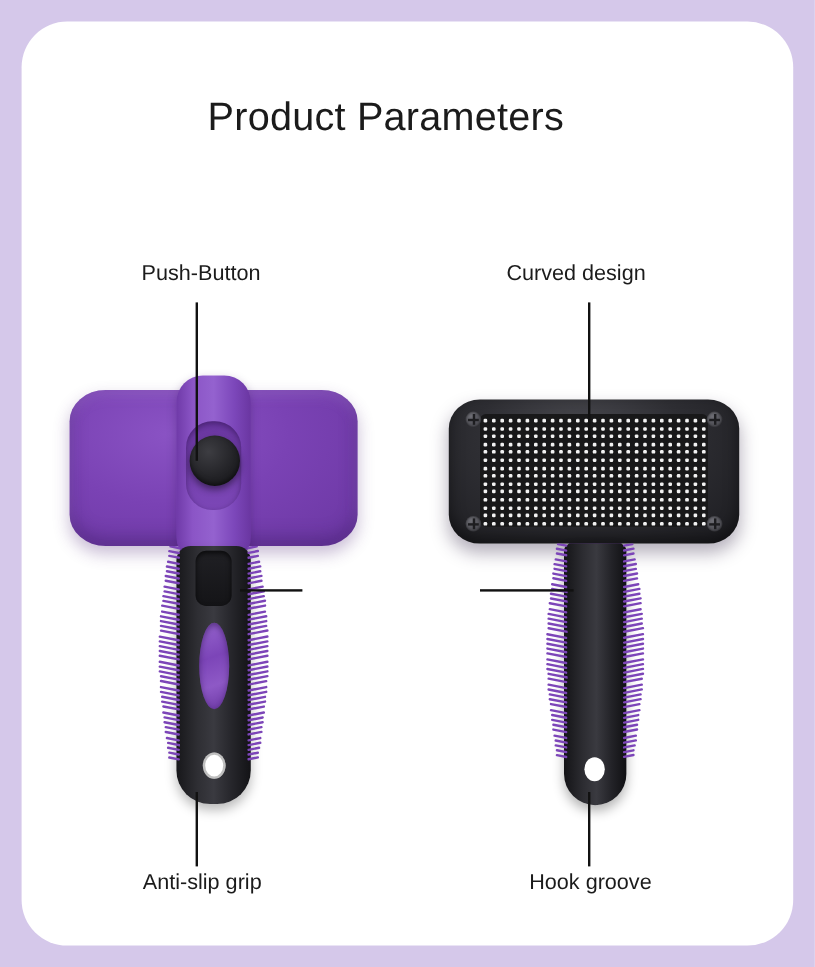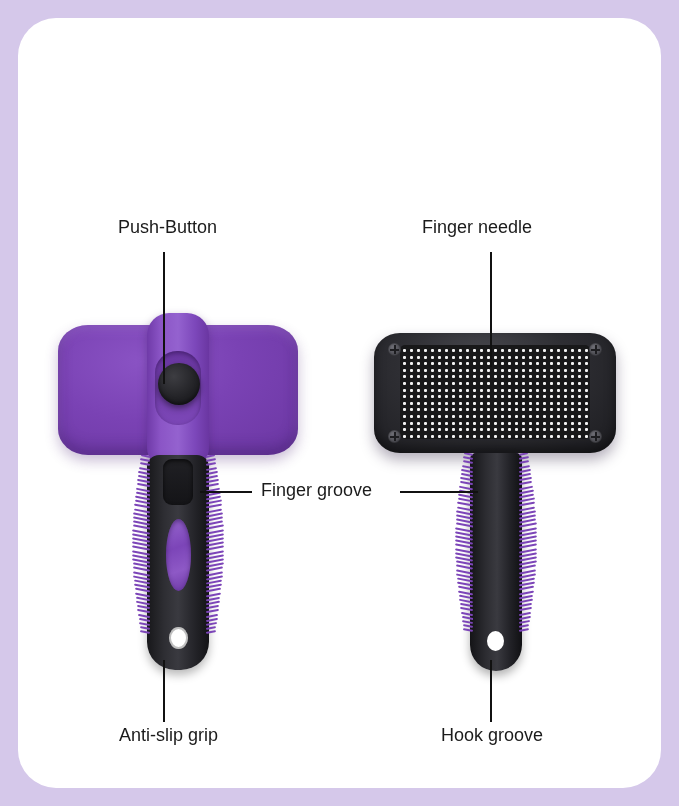--- a/index.html
+++ b/index.html
@@ -161,20 +161,21 @@
     background:#ffffff;border-radius:50%;
   }
 </style>
 </head>
 <body>
 
 <div class="stage">
 
   <div class="card"></div>
 
+  <div class="title">Product Parameters</div>
 
   <div class="brush-l">
 
     <div class="l-head"></div>
     <div class="l-ridge"></div>
     <div class="l-ridge-inner"></div>
     <div class="l-button"></div>
 
     <div class="l-handle">
       <div class="l-grip-body"></div>
@@ -754,22 +755,21 @@
           <span style="top: 159.6px; width: 12.1px; left: 0px; transform: rotate(-11deg);"></span>
           <span style="top: 163.8px; width: 11.5px; left: 0px; transform: rotate(-11deg);"></span>
           <span style="top: 168px; width: 10.9px; left: 0px; transform: rotate(-11deg);"></span>
           <span style="top: 172.2px; width: 10.2px; left: 0px; transform: rotate(-11deg);"></span>
           <span style="top: 176.4px; width: 9.6px; left: 0px; transform: rotate(-11deg);"></span>
         </div>
     </div>
   </div>
 
   <div class="label lbl-push">Push-Button</div>
-  <div class="label lbl-curved">Finger needle</div>
-  <div class="label lbl-finger">Finger groove</div>
+  <div class="label lbl-curved">Curved design</div>
   <div class="label lbl-anti">Anti-slip grip</div>
   <div class="label lbl-hook">Hook groove</div>
 
   <div class="leader v-line ld-push"></div>
   <div class="leader v-line ld-curved"></div>
   <div class="leader v-line ld-anti"></div>
   <div class="leader v-line ld-hook"></div>
   <div class="leader h-line ld-fing-l"></div>
   <div class="leader h-line ld-fing-r"></div>
 

